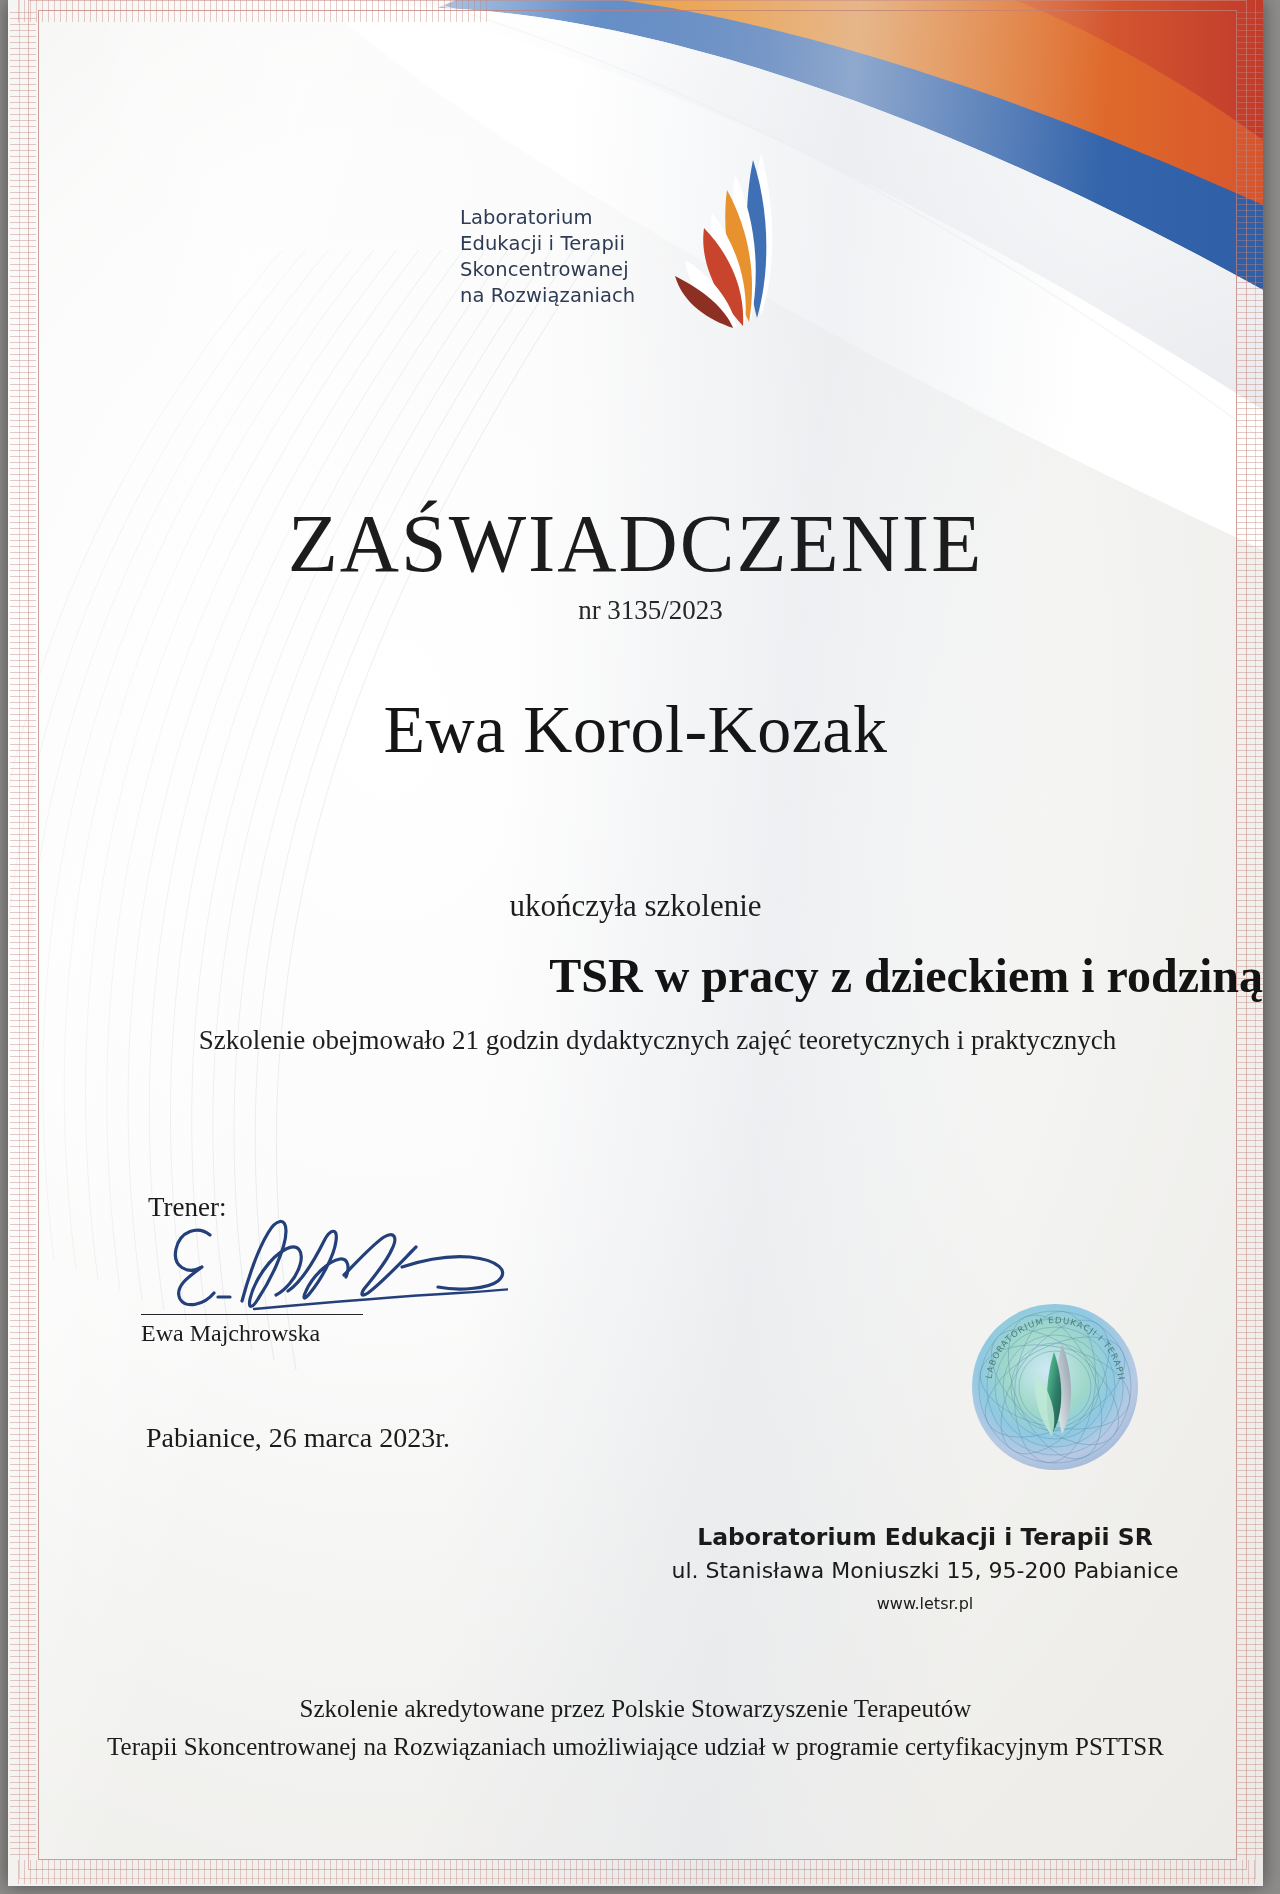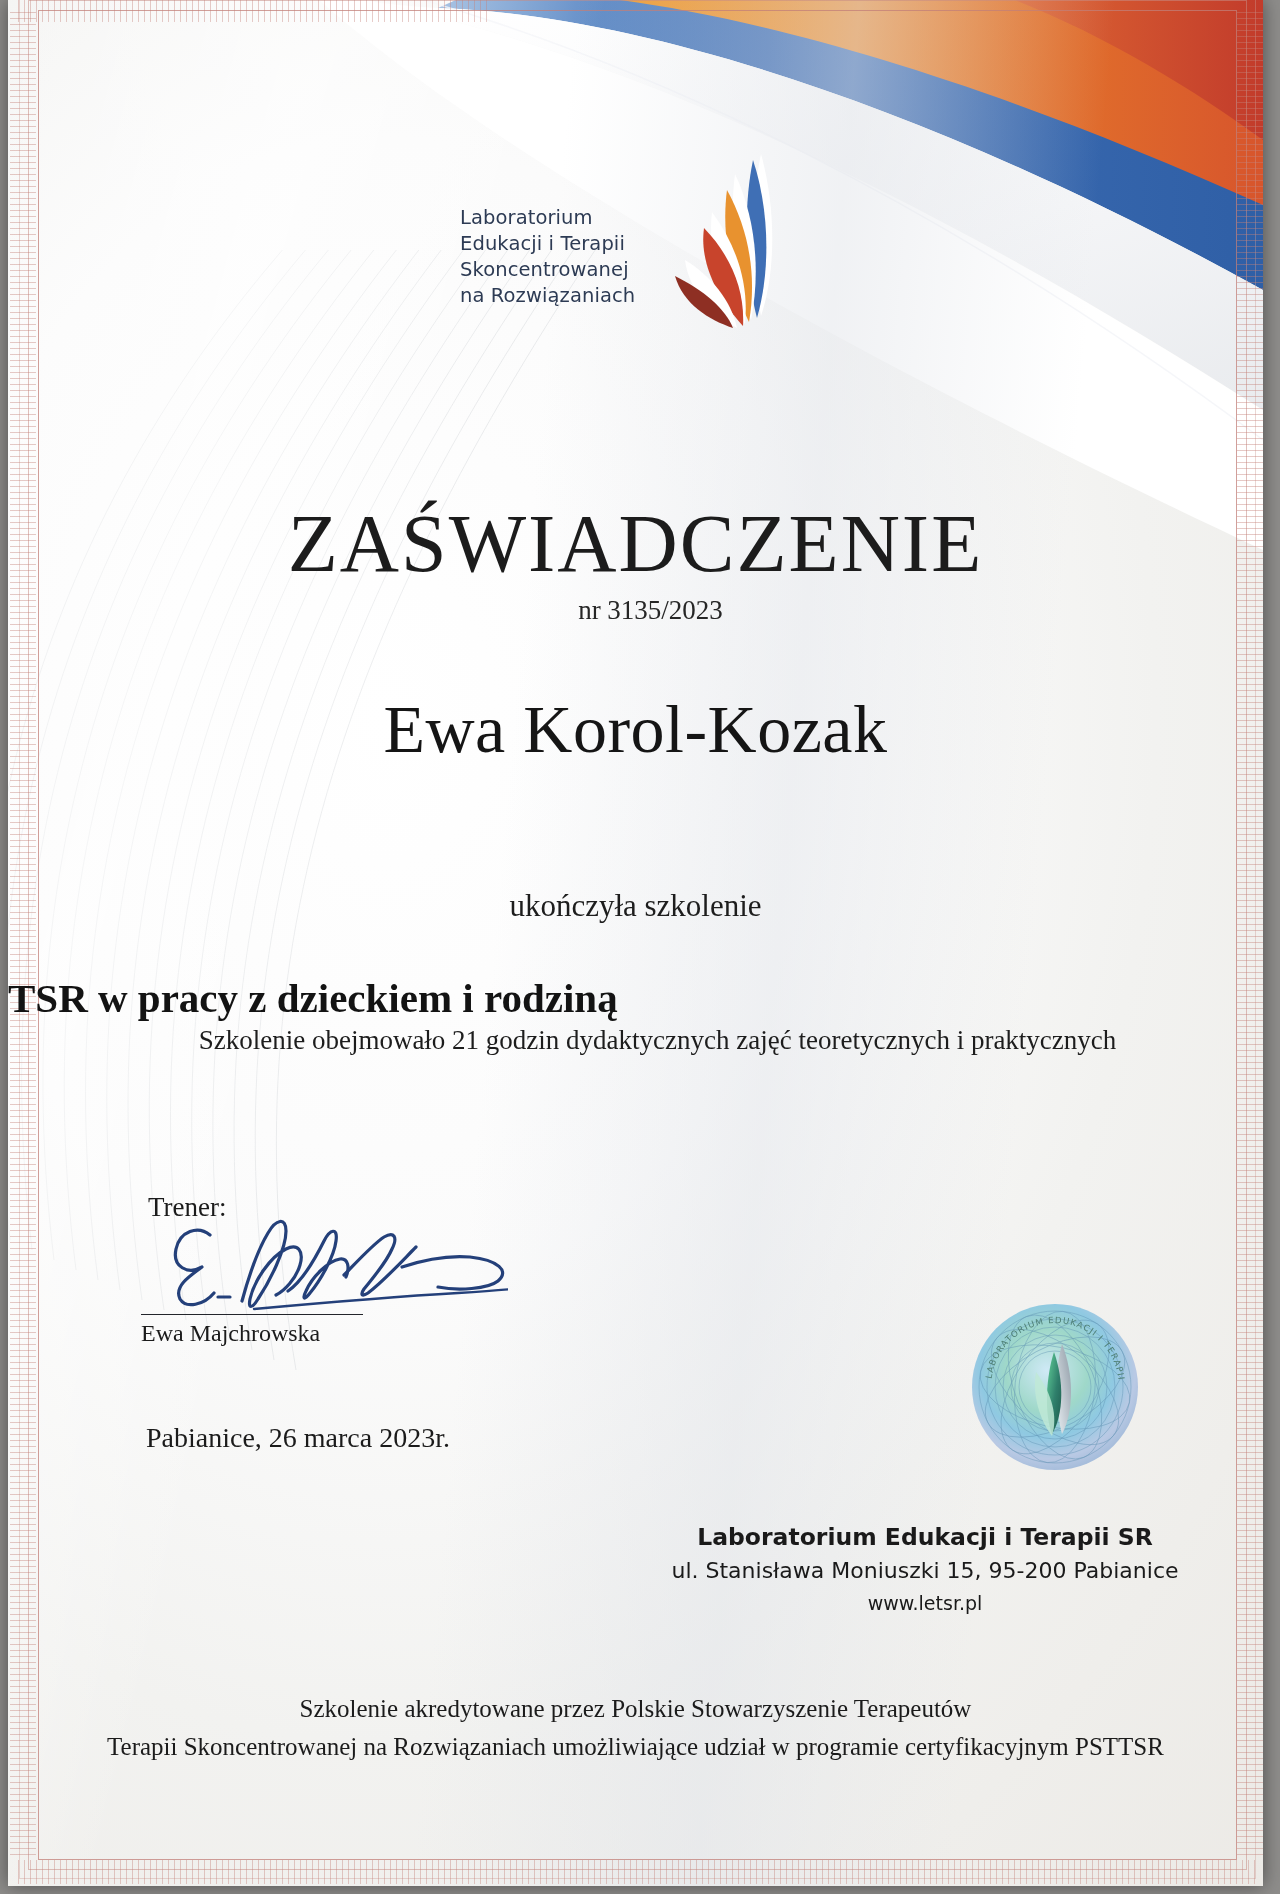--- a/index.html
+++ b/index.html
@@ -203,23 +203,23 @@
     position: absolute;
     left: 0; right: 0;
     top: 888px;
     text-align: center;
     font-size: 31px;
     color: #1d1d1d;
   }
   .course {
     position: absolute;
     left: 0; right: 0;
-    top: 974px;
-    text-align: left;
-    font-size: 41px;
+    top: 948px;
+    text-align: right;
+    font-size: 48px;
     font-weight: 700;
     color: #131313;
   }
   .hours {
     position: absolute;
     left: 0; right: 0;
     top: 1025px;
     text-align: center;
     font-size: 27px;
     color: #1d1d1d;
@@ -287,21 +287,21 @@
   .org-name {
     font-size: 23.5px;
     font-weight: 700;
     line-height: 34px;
   }
   .org-addr {
     font-size: 22px;
     line-height: 33px;
   }
   .org-www {
-    font-size: 19px;
+    font-size: 16px;
     line-height: 33px;
   }
 
   
   .accred {
     position: absolute;
     left: 0; right: 0;
     bottom: 120px;
     text-align: center;
     font-size: 25px;

